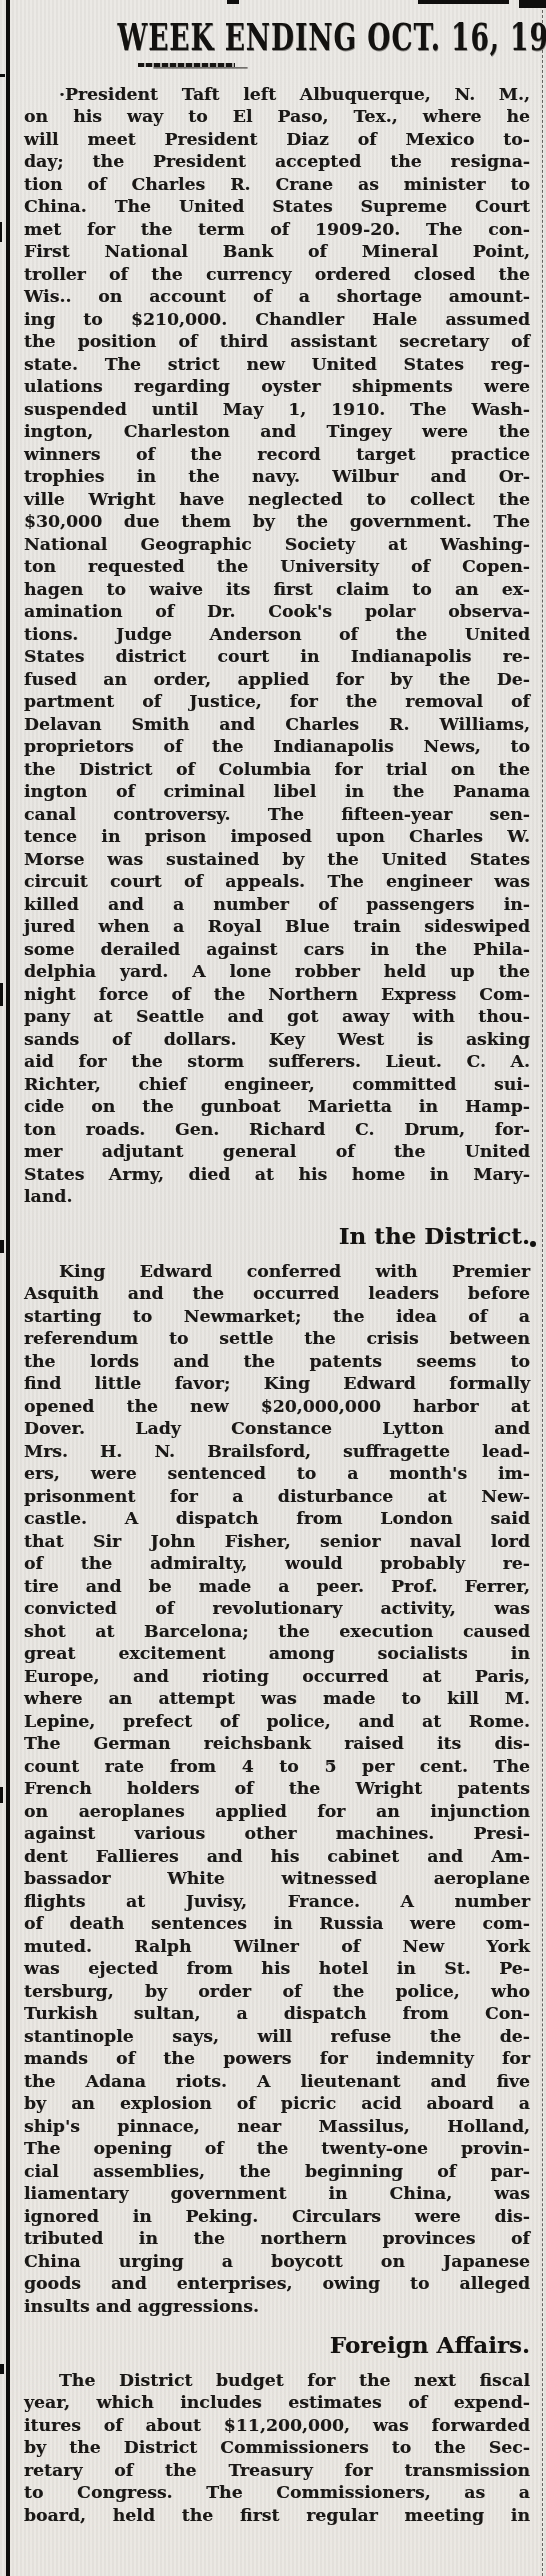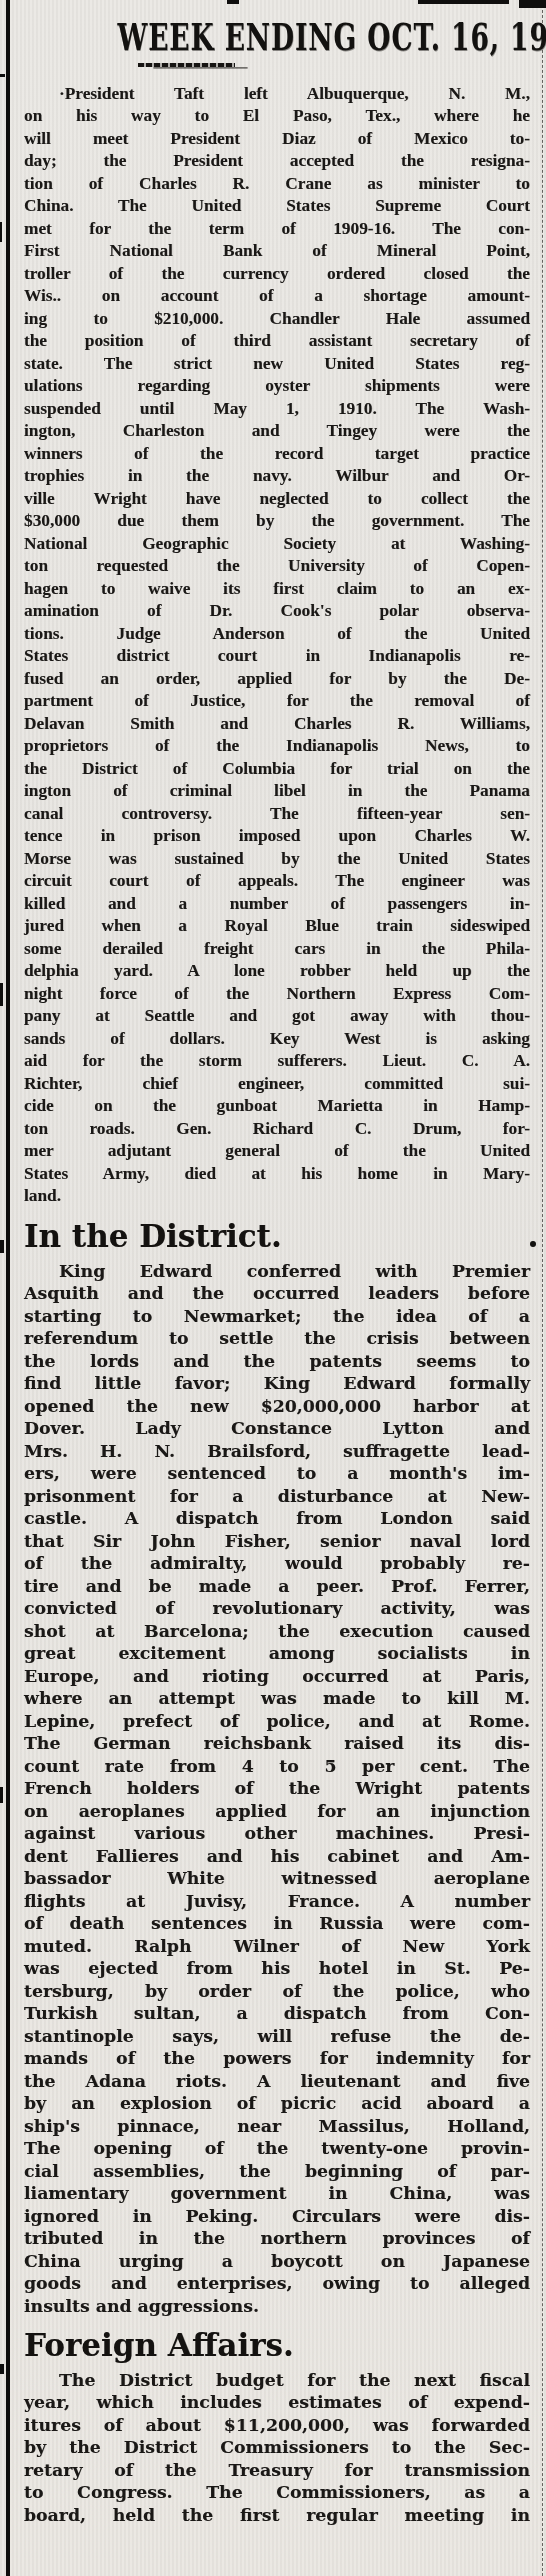--- a/index.html
+++ b/index.html
@@ -52,38 +52,38 @@
     color: #131210;
     text-shadow: 0.6px 0.6px 0 rgba(20,18,16,.45);
   }
   .title-rule {
     width: 97px; height: 4px;
     margin: 5.8px 0 0 114px;
     background: repeating-linear-gradient(90deg, #161412 0 6.3px, rgba(22,20,18,.25) 6.3px 8px);
     box-shadow: 14px 2.9px 0 -1.4px rgba(22,20,18,.8);
   }
   .para { margin: 0; }
-  .para.p1 { margin-top: 15.6px; font-family: Liberation Serif, serif; }
+  .para.p1 { margin-top: 15.6px; }
   .line {
     font-size: 17.3px;
     line-height: 22.5px;
     font-weight: 700;
     text-align: justify;
     text-align-last: justify;
     white-space: normal;
     color: #1a1816;
     text-shadow: 0.3px 0.3px 0 rgba(26,24,22,.35);
   }
   .line.first { padding-left: 35px; }
   .line.lastleft { text-align-last: left; }
   .heading {
     margin: 15px 0 10.4px 0;
-    text-align: left;
+    text-align: right;
     font-weight: 700;
-    font-size: 31px;
+    font-size: 23px;
     line-height: 26.5px;
     color: #141210;
     text-shadow: 0.3px 0.3px 0 rgba(20,18,16,.4);
   }
 </style>
 </head>
 <body>
 
 <div class="page">
 
@@ -107,21 +107,21 @@
     </div>
     <div class="title-rule"></div>
     <div id="article-body">
         <div class="para p1">
           <div class="line first">·President Taft left Albuquerque, N. M.,</div>
           <div class="line">on his way to El Paso, Tex., where he</div>
           <div class="line">will meet President Diaz of Mexico to-</div>
           <div class="line">day; the President accepted the resigna-</div>
           <div class="line">tion of Charles R. Crane as minister to</div>
           <div class="line">China.  The United States Supreme Court</div>
-          <div class="line">met for the term of 1909-16.  The con-</div>
+          <div class="line">met for the term of 1909-20.  The con-</div>
           <div class="line">First National Bank of Mineral Point,</div>
           <div class="line">troller of the currency ordered closed the</div>
           <div class="line">Wis.. on account of a shortage amount-</div>
           <div class="line">ing to $210,000.  Chandler Hale assumed</div>
           <div class="line">the position of third assistant secretary of</div>
           <div class="line">state.  The strict new United States reg-</div>
           <div class="line">ulations regarding oyster shipments were</div>
           <div class="line">suspended until May 1, 1910.  The Wash-</div>
           <div class="line">ington, Charleston and Tingey were the</div>
           <div class="line">winners of the record target practice</div>
@@ -139,21 +139,21 @@
           <div class="line">Delavan Smith and Charles R. Williams,</div>
           <div class="line">proprietors of the Indianapolis News, to</div>
           <div class="line">the District of Columbia for trial on the</div>
           <div class="line">ington of criminal libel in the Panama</div>
           <div class="line">canal controversy.  The fifteen-year sen-</div>
           <div class="line">tence in prison imposed upon Charles W.</div>
           <div class="line">Morse was sustained by the United States</div>
           <div class="line">circuit court of appeals.  The engineer was</div>
           <div class="line">killed and a number of passengers in-</div>
           <div class="line">jured when a Royal Blue train sideswiped</div>
-          <div class="line">some derailed freight cars in the Phila-</div>
+          <div class="line">some derailed against cars in the Phila-</div>
           <div class="line">delphia yard.  A lone robber held up the</div>
           <div class="line">night force of the Northern Express Com-</div>
           <div class="line">pany at Seattle and got away with thou-</div>
           <div class="line">sands of dollars.  Key West is asking</div>
           <div class="line">aid for the storm sufferers.  Lieut. C. A.</div>
           <div class="line">Richter, chief engineer, committed sui-</div>
           <div class="line">cide on the gunboat Marietta in Hamp-</div>
           <div class="line">ton roads.  Gen. Richard C. Drum, for-</div>
           <div class="line">mer adjutant general of the United</div>
           <div class="line">States Army, died at his home in Mary-</div>

